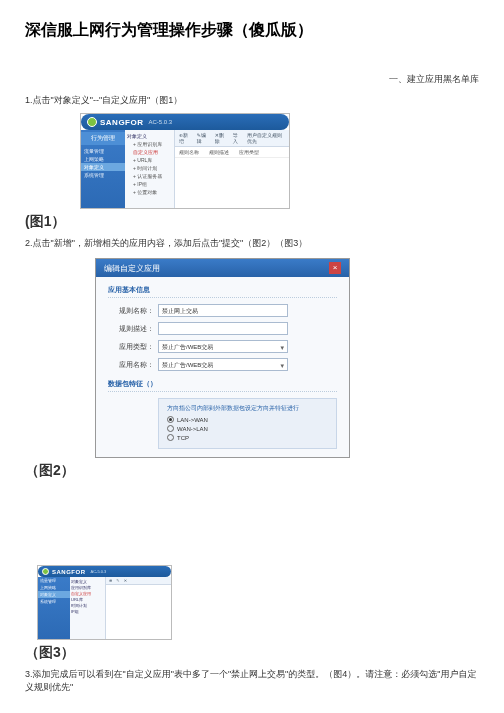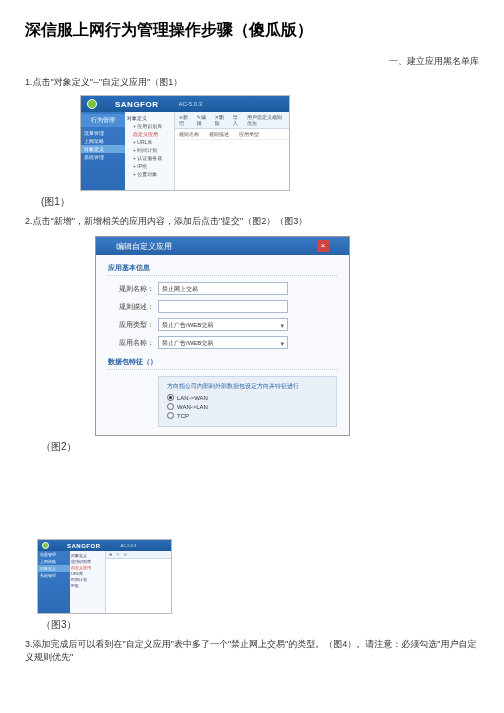--- a/index.html
+++ b/index.html
@@ -8,54 +8,56 @@
       background: #ffffff;
       width: 504px;
       padding: 20px 25px;
       font-size: 10px;
       color: #333;
     }
     .page-title {
       font-size: 16px;
       font-weight: bold;
       color: #000;
-      margin-bottom: 14px;
+      margin-bottom: 32px;
     }
     .section-heading {
       font-size: 9px;
       color: #333;
       margin-bottom: 8px;
       text-align: right;
     }
     .step-text {
       font-size: 9px;
       color: #333;
       margin-bottom: 6px;
       margin-top: 6px;
     }
     .caption {
-      font-size: 10px;
-      color: #333;
-      margin: 4px 16px;
+      font-size: 14px;
+      color: #333;
+      margin: 4px 0;
+      font-weight: bold;
     }
 
     
     .screenshot1 {
       width: 210px;
       margin-left: 55px;
       border: 1px solid #bbb;
       background: #fff;
       font-size: 7px;
     }
     .sangfor-header {
       background: linear-gradient(#2a6db8, #1d5a9c);
       padding: 3px 6px;
       display: flex;
       align-items: center;
-      gap: 18px;
+      gap: 3px;
+      border-radius: 8px;
     }
     .sangfor-logo-circle {
       width: 10px; height: 10px;
       background: #7dc242;
       border-radius: 50%;
       border: 1px solid #fff;
     }
     .sangfor-brand {
       color: #fff;
       font-size: 8px;
@@ -137,21 +139,21 @@
       width: 255px;
       margin-left: 70px;
       margin-top: 8px;
       border: 1px solid #999;
       background: #fff;
       font-size: 8px;
     }
     .dialog-title {
       background: linear-gradient(#3a7bc8, #2862a8);
       color: #fff;
-      padding: 3px 20px;
+      padding: 3px 8px;
       display: flex;
       justify-content: space-between;
       align-items: center;
       font-size: 8px;
     }
     .close-x {
       background: #c44;
       color: #fff;
       width: 12px; height: 12px;
       text-align: center;

